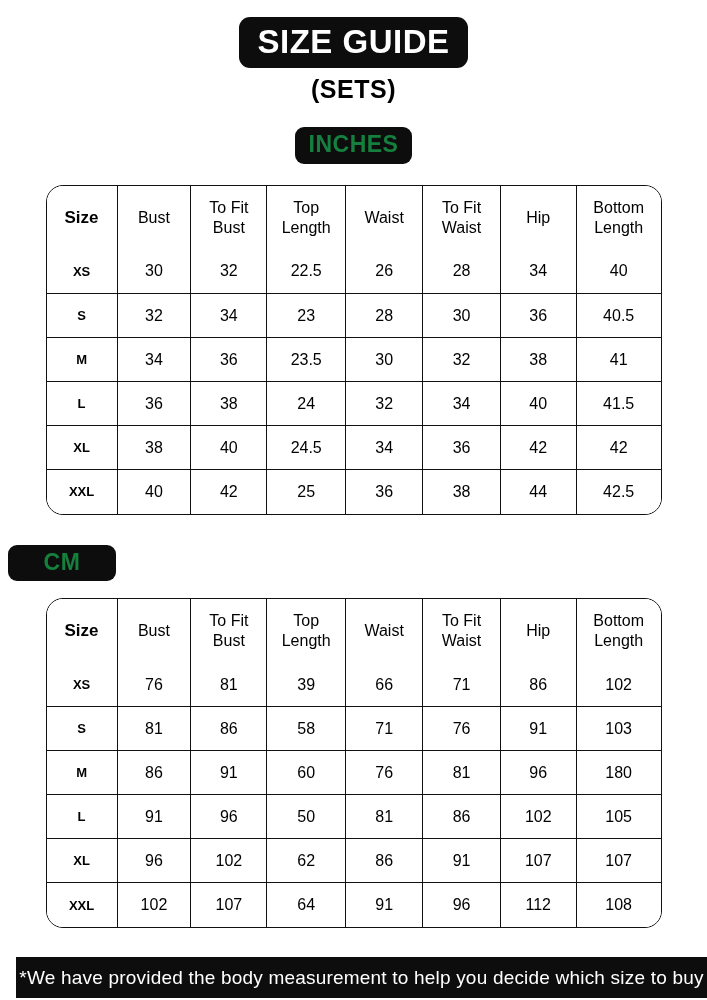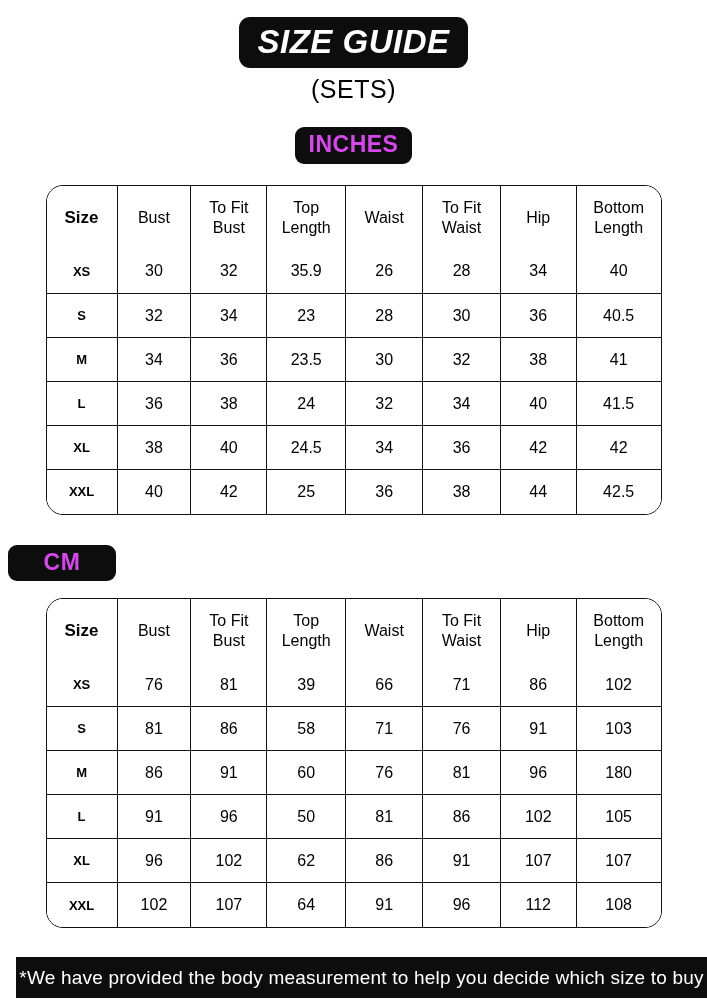--- a/index.html
+++ b/index.html
@@ -22,34 +22,33 @@
     margin: 17px auto 0;
     width: fit-content;
     background: #0d0d0d;
     color: #ffffff;
     font-weight: bold;
     font-size: 33px;
     line-height: 1.1;
     padding: 7px 18px 8px;
     border-radius: 11px;
     letter-spacing: 0.5px;
-    font-style: italic;
   }
   .subtitle {
     text-align: center;
     font-size: 25px;
-    font-weight: normal;
+    font-weight: bold;
     margin-top: 7px;
     letter-spacing: 0.5px;
   }
   .section-pill {
     margin: 0 auto;
     width: fit-content;
     background: #0d0d0d;
-    color: #d946ef;
+    color: #15803d;
     font-weight: bold;
     font-size: 23px;
     line-height: 1.1;
     padding: 5px 14px 6px;
     border-radius: 9px;
     text-align: center;
     letter-spacing: 0.5px;
   }
   .pill-inches { margin-top: 23px; }
   .pill-cm { margin-top: 30px; min-width: 108px; margin-left: 8px; }
@@ -153,21 +152,21 @@
             <th>To Fit Waist</th>
             <th>Hip</th>
             <th>Bottom Length</th>
           </tr>
         </thead>
         <tbody>
           <tr>
             <th class="size-label">XS</th>
             <td>30</td>
             <td>32</td>
-            <td>35.9</td>
+            <td>22.5</td>
             <td>26</td>
             <td>28</td>
             <td>34</td>
             <td>40</td>
           </tr>
           <tr>
             <th class="size-label">S</th>
             <td>32</td>
             <td>34</td>
             <td>23</td>

